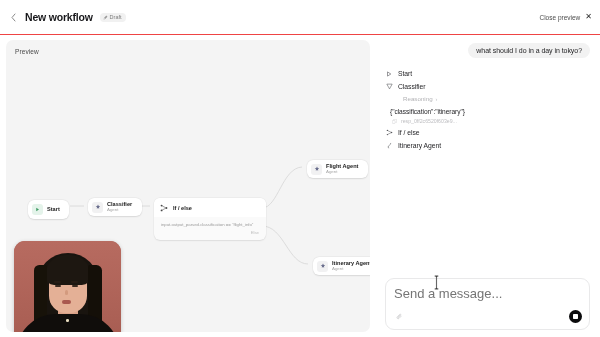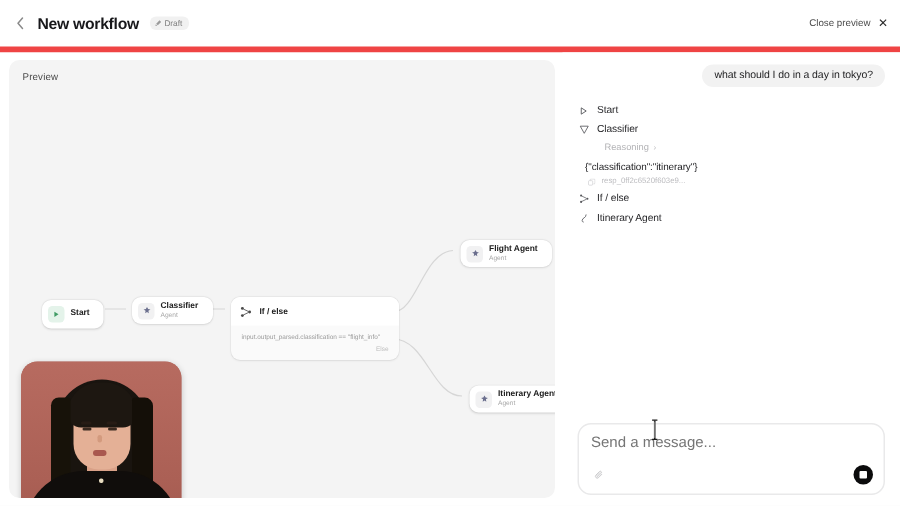--- a/index.html
+++ b/index.html
@@ -11,21 +11,21 @@
     -webkit-font-smoothing: antialiased;
   }
   .app { position: relative; width: 600px; height: 337px; display: flex; flex-direction: column; }
 
   
   .header {
     height: 35px; min-height: 24px;
     display: flex; align-items: center;
     padding: 0 8px 0 7px;
     background: #ffffff;
-    border-bottom: 4px solid #ef4444;
+    border-bottom: 1px solid #ef4444;
   }
   .back-btn {
     width: 13px; height: 13px;
     display: flex; align-items: center; justify-content: center;
     color: #8a8a8a; font-size: 9px; line-height: 1;
     cursor: pointer; flex: 0 0 auto;
   }
   .title {
     font-size: 10.5px; font-weight: bold; color: #18181b;
     letter-spacing: -0.2px; margin-left: 5px; white-space: nowrap;
@@ -172,21 +172,21 @@
 
   
   .composer {
     margin-top: 6px; flex: 0 0 auto;
     border: 1px solid #e9e9ea; border-radius: 9px;
     background: #ffffff; padding: 7px 7px 6px 8px;
     display: flex; flex-direction: column; gap: 9px;
     position: relative;
   }
   .composer-input {
-    font-size: 10px; color: #b6b6b9; border: none; outline: none;
+    font-size: 13px; color: #b6b6b9; border: none; outline: none;
     background: transparent; width: 100%; padding: 0; font-family: inherit;
   }
   .composer-bottom { display: flex; align-items: center; justify-content: space-between; }
   .clip-btn {
     width: 11px; height: 11px; display: flex; align-items: center; justify-content: center;
     color: #b9b9bc; cursor: pointer;
   }
   .stop-btn {
     width: 13px; height: 13px; border-radius: 50%; background: #0b0b0c;
     display: flex; align-items: center; justify-content: center; cursor: pointer;

